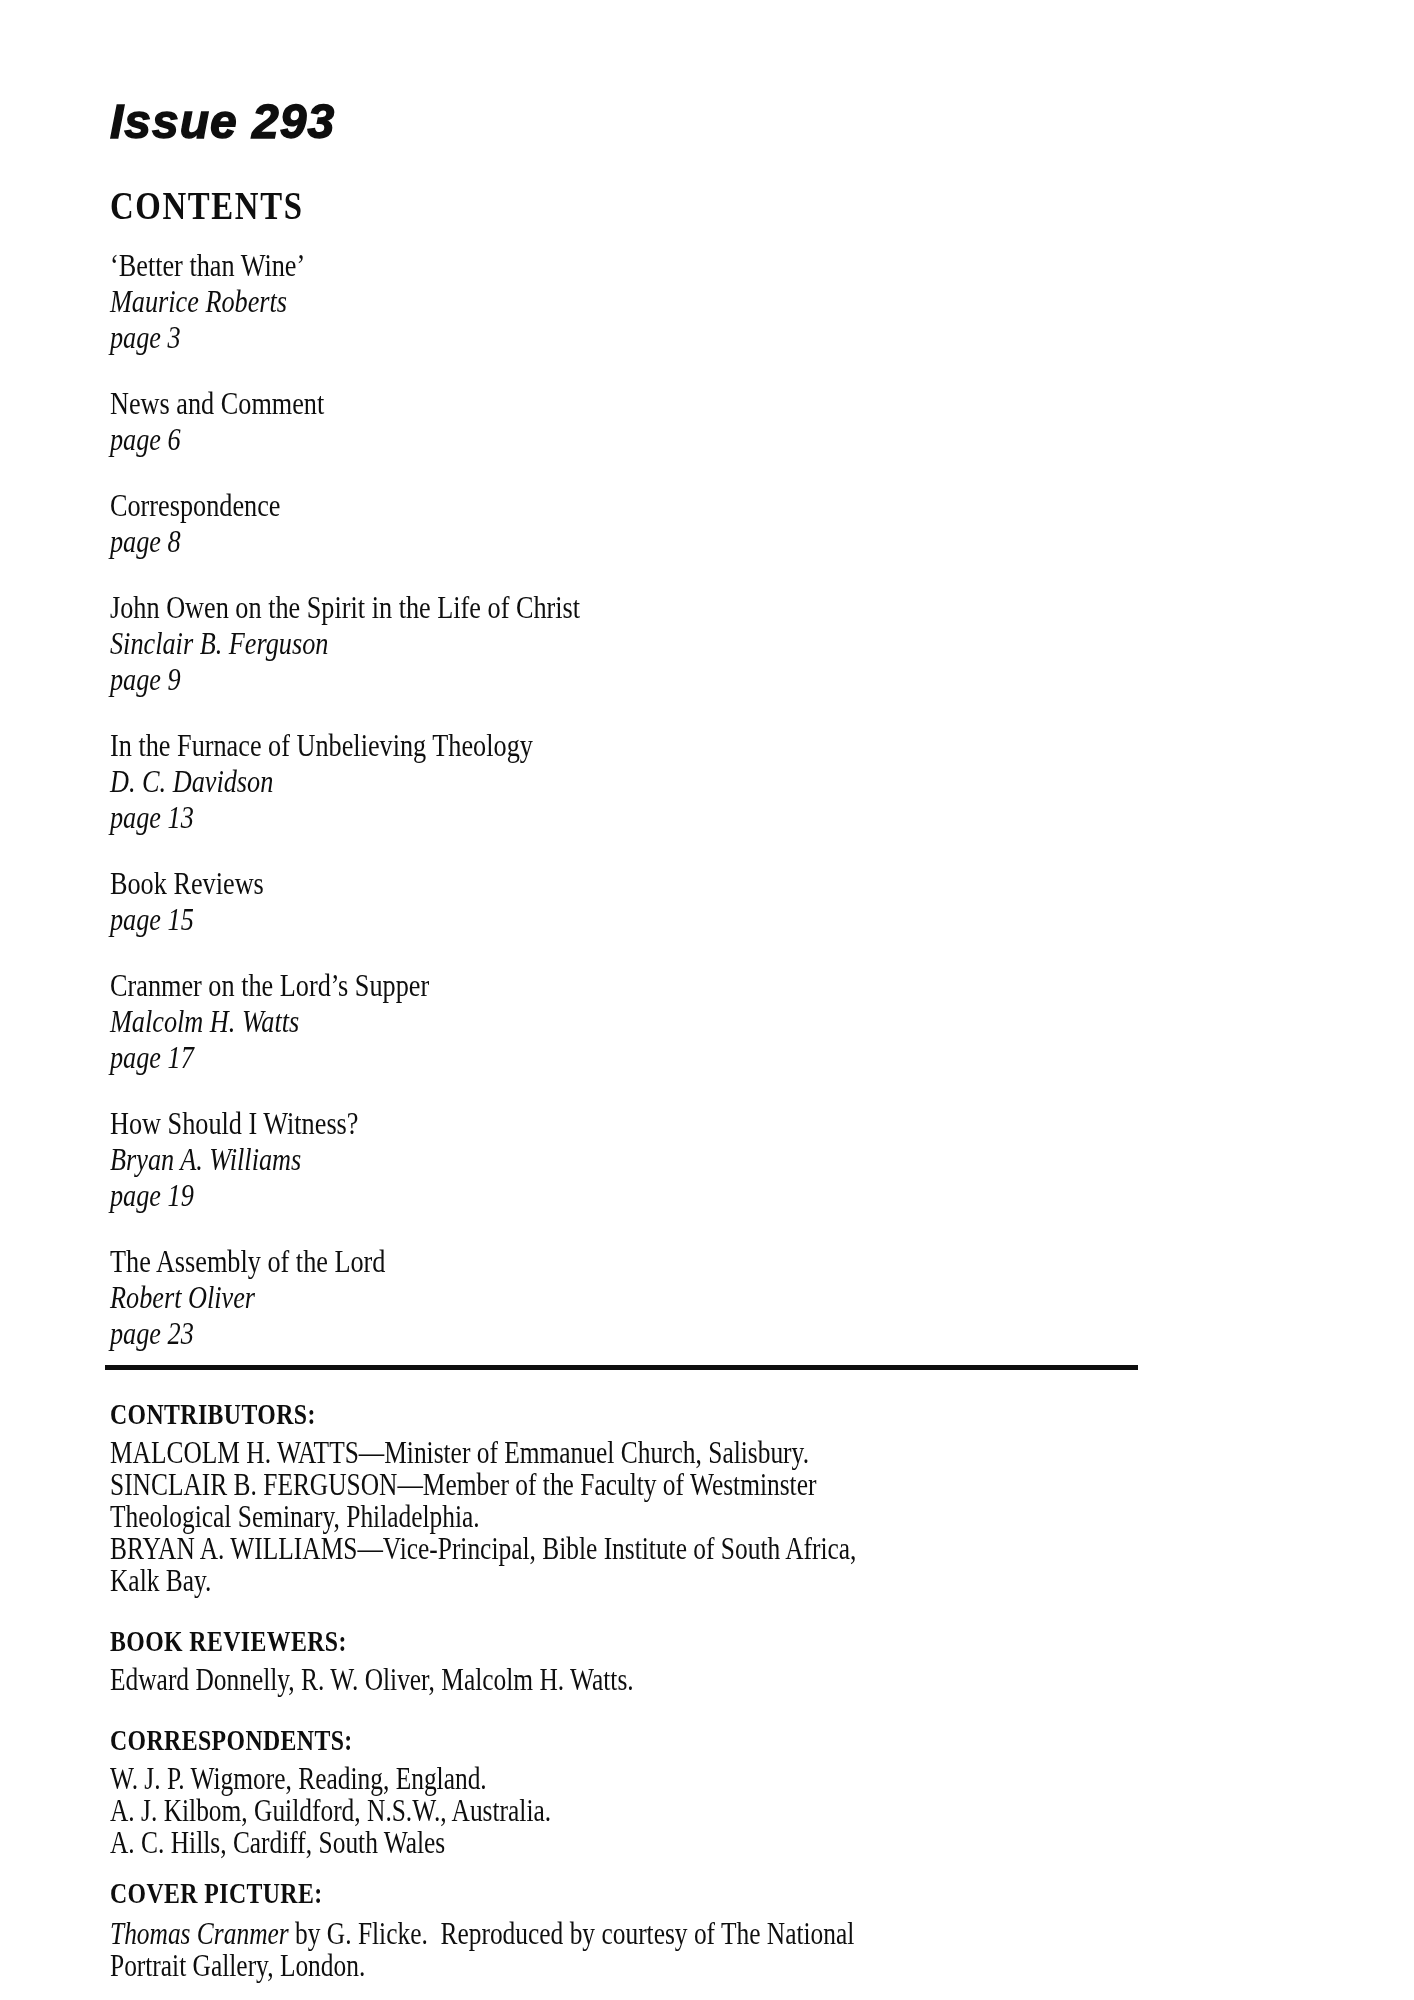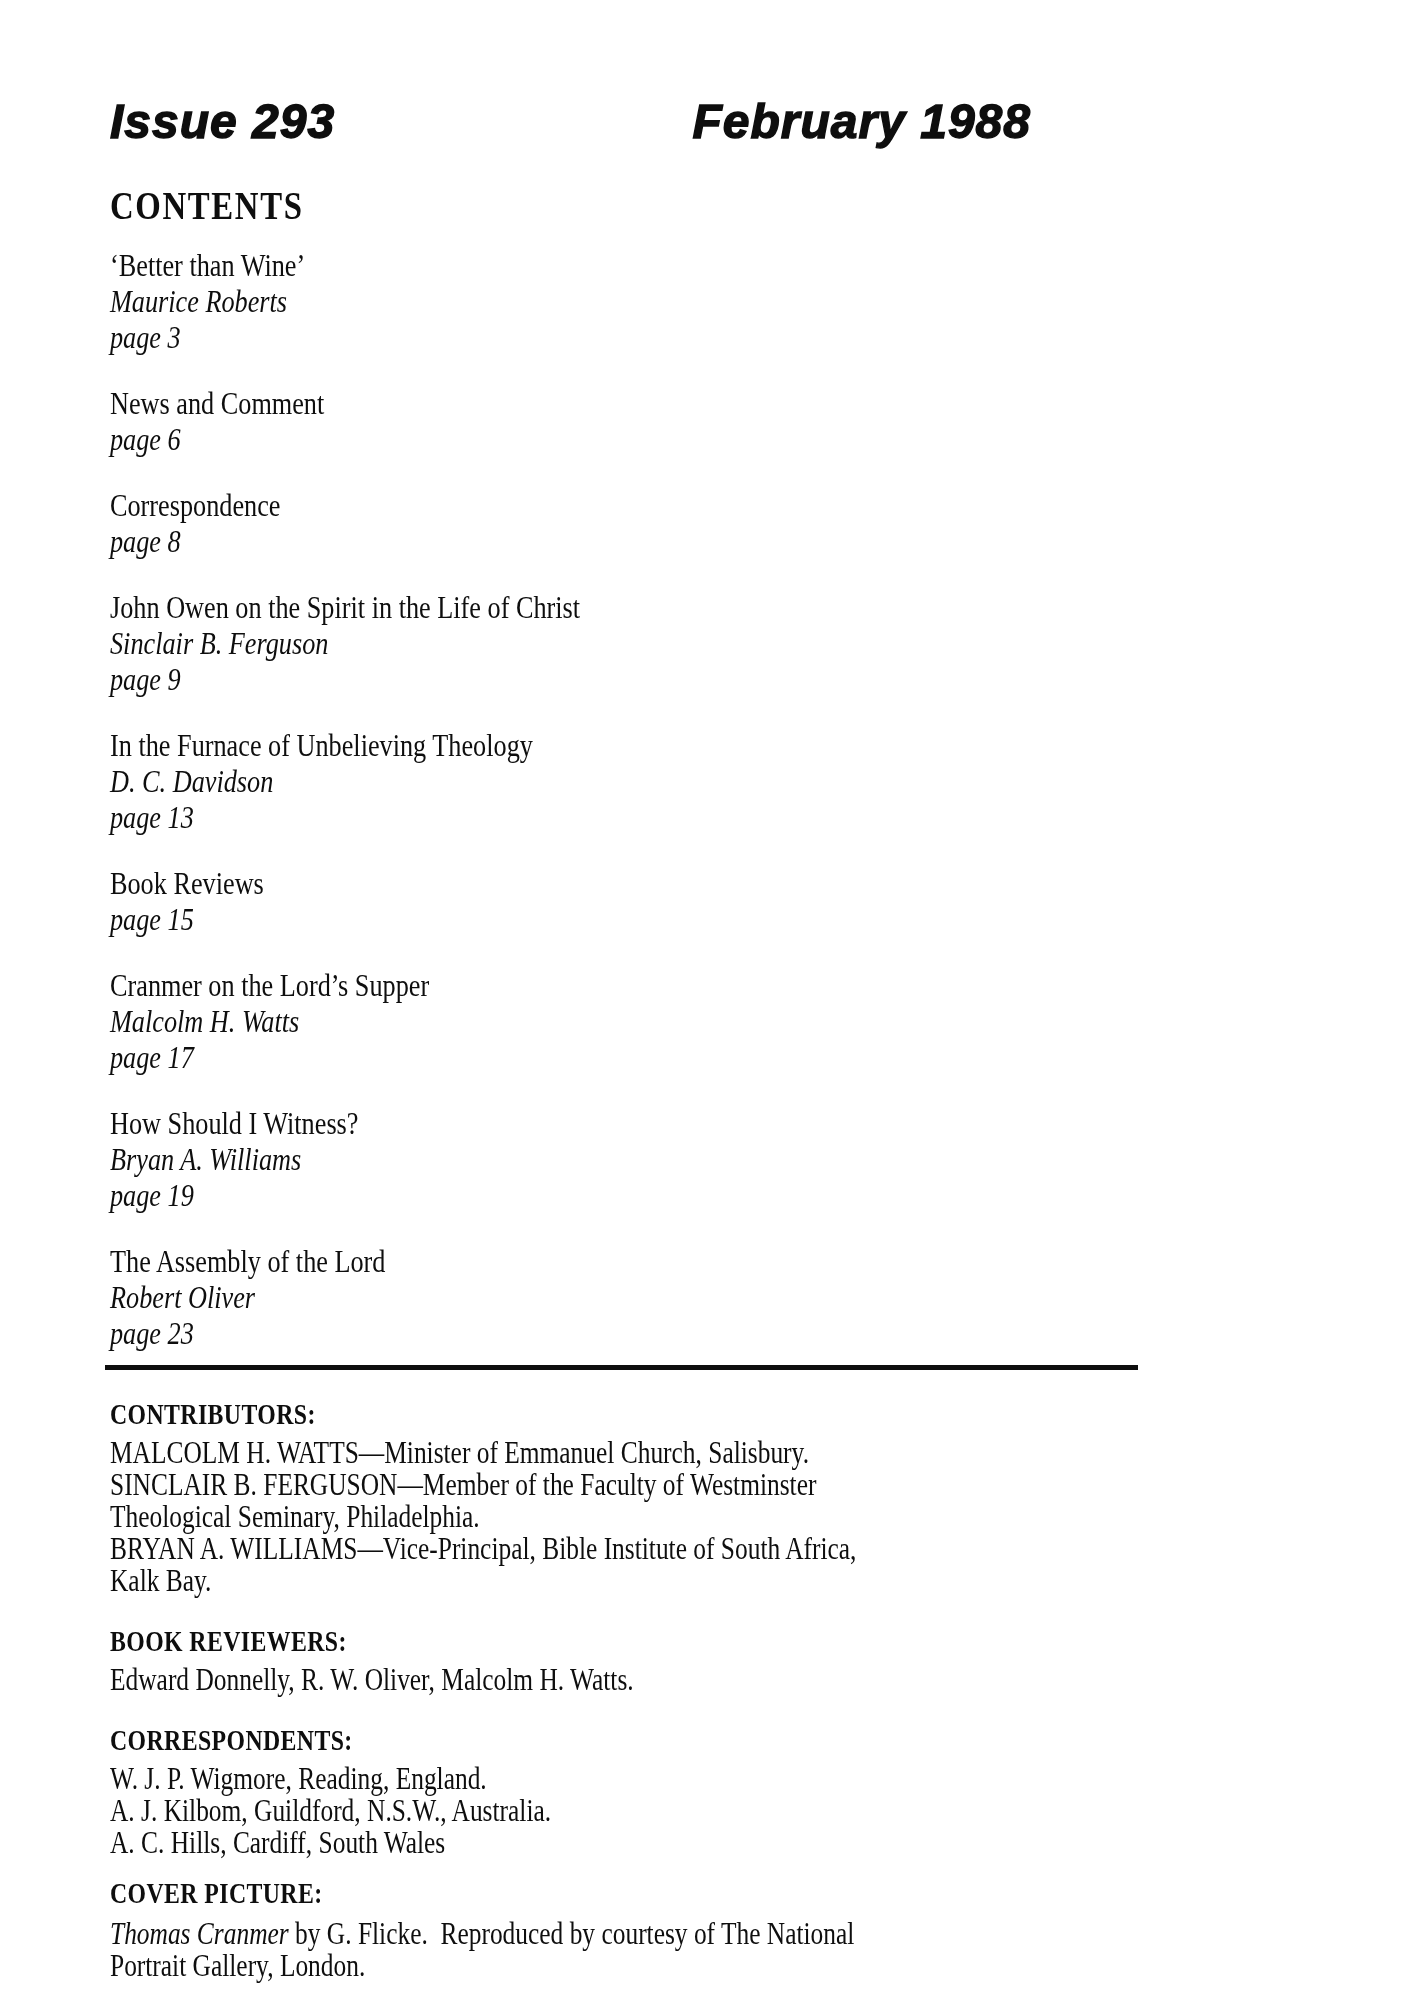--- a/index.html
+++ b/index.html
@@ -55,21 +55,20 @@
   .cover-line { font-size: 31px; line-height: 32px; margin-top: 10px; white-space: pre-wrap; }
   .cover-title { font-style: italic; }
 </style>
 </head>
 <body>
 
 <div class="page">
 
   <div class="masthead">
     <div>Issue 293</div>
-    <div>February 1988</div>
   </div>
 
   <div class="contents-heading squeeze">CONTENTS</div>
 
   <div class="entries squeeze">
 
     <div class="entry">
       <div class="entry-title">‘Better than Wine’</div>
       <div class="entry-author">Maurice Roberts</div>
       <div class="entry-page">page 3</div>

